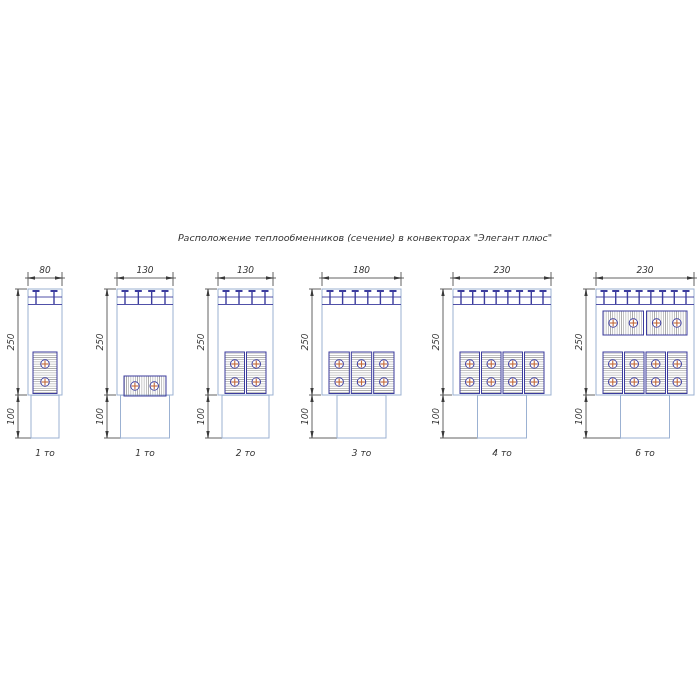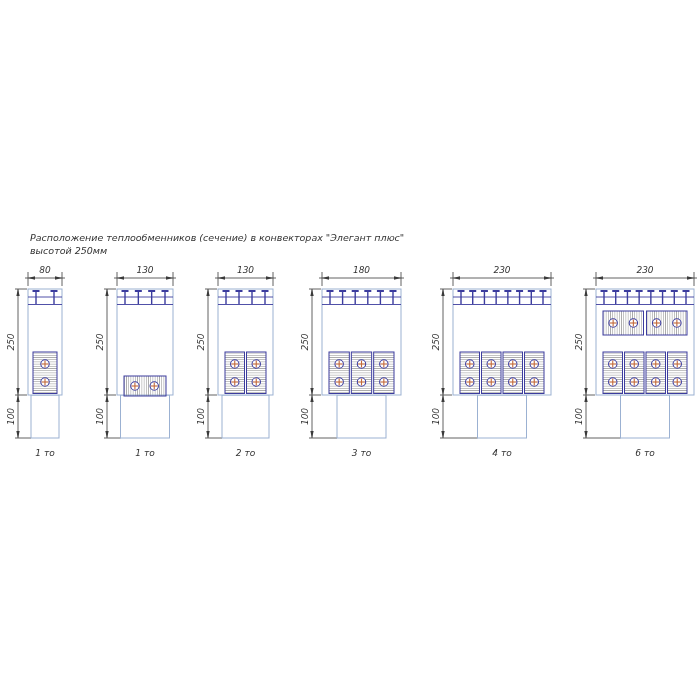--- a/index.html
+++ b/index.html
@@ -1,29 +1,28 @@
 <!DOCTYPE html>
 <html><head>
 <meta charset="utf-8">
 <style>
   html,body{margin:0;padding:0;background:#ffffff;}
   #stage{position:relative;width:700px;height:700px;background:#ffffff;overflow:hidden;
          font-family:"DejaVu Sans",sans-serif;}
-  #drawing-title{position:absolute;top:231px;left:30px;width:670px;
+  #drawing-title{position:absolute;top:231px;left:30px;width:670px;text-align:center;
                  font-style:italic;font-size:9.5px;line-height:13px;color:#333;}
   svg text{font-family:"DejaVu Sans",sans-serif;font-style:italic;font-size:9px;fill:#333;}
   svg{position:absolute;top:0;left:0;}
 </style>
 </head>
 <body>
 
 <div id="stage">
   <div id="drawing-title">
     <div>Расположение теплообменников (сечение) в конвекторах "Элегант плюс"</div>
-    <div>высотой 250мм</div>
   </div>
   <svg id="diagram-svg" width="700" height="700" viewBox="0 0 700 700">
       <defs>
         <pattern id="hatchH" width="6" height="2.2" patternUnits="userSpaceOnUse">
           <line x1="0" y1="1.1" x2="6" y2="1.1" stroke="#9a9a9a" stroke-width="0.7"></line>
         </pattern>
         <pattern id="hatchV" width="2.2" height="6" patternUnits="userSpaceOnUse">
           <line x1="1.1" y1="0" x2="1.1" y2="6" stroke="#9a9a9a" stroke-width="0.7"></line>
         </pattern>
       </defs>

